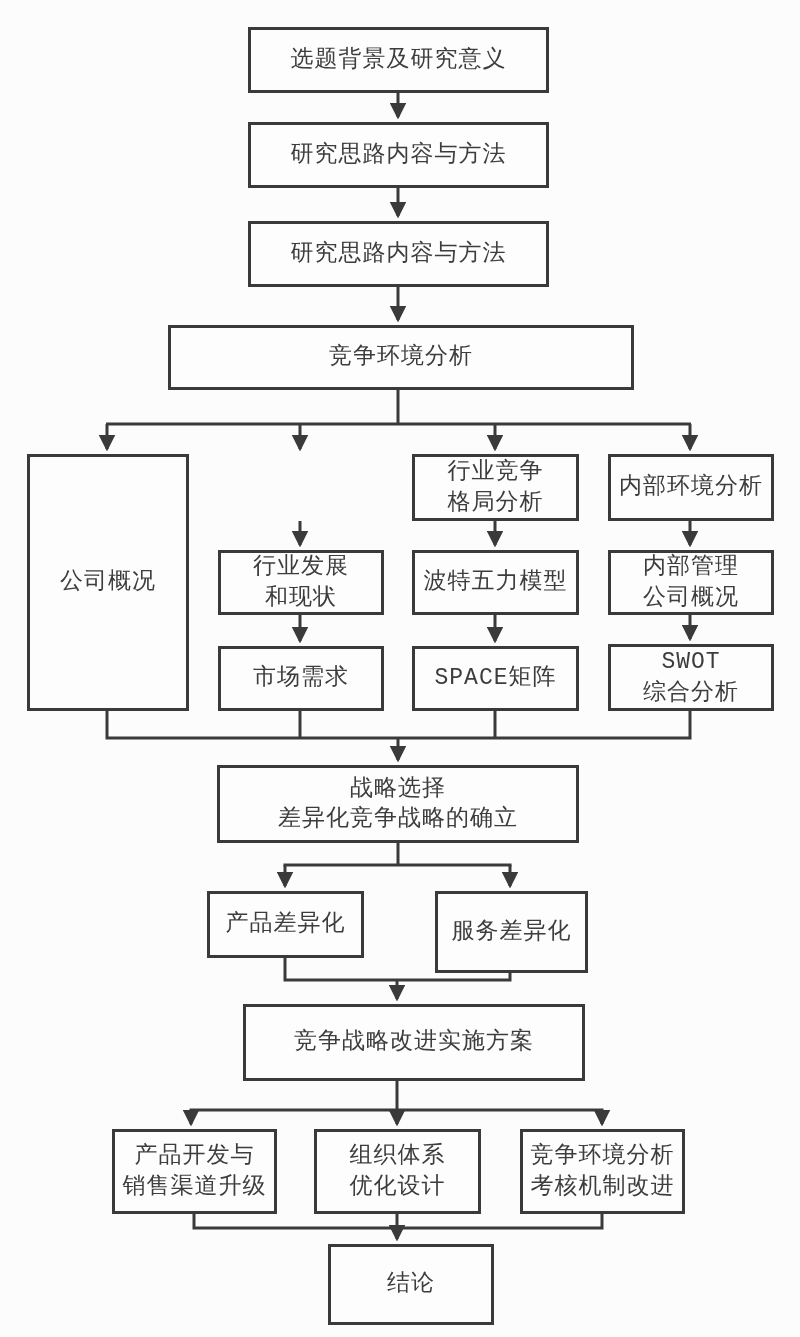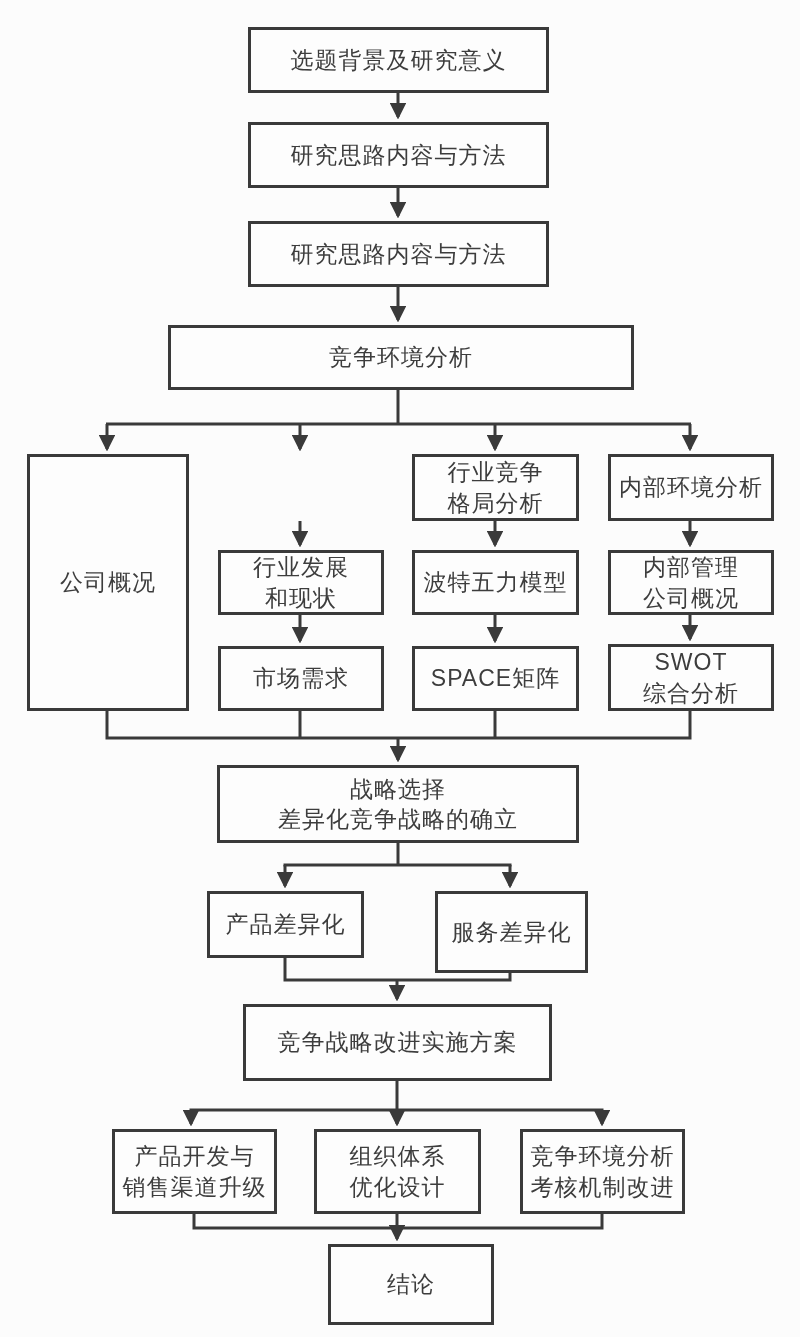--- a/index.html
+++ b/index.html
@@ -1,21 +1,21 @@
 <!DOCTYPE html>
 <html style="--page-bg: #fcfcfc; --box-bg: #fdfdfd; --box-border: #3a3a3a; --line: #3a3a3a; --text: #3d3d3d;"><head>
 <meta charset="utf-8">
 <title>Diagram</title>
 <style>
   html,body{margin:0;padding:0;}
   body{background:var(--page-bg,#fcfcfc);}
   .canvas{
     position:relative;width:800px;height:1337px;overflow:hidden;
     background:var(--page-bg,#fcfcfc);
-    font-family:Liberation Sans, sans-serif;
+    font-family:Liberation Mono, monospace;
   }
   .connector-layer{position:absolute;left:0;top:0;width:800px;height:1337px;}
   .node{
     position:absolute;box-sizing:border-box;
     border:3px solid var(--box-border,#3a3a3a);
     background:var(--box-bg,#fdfdfd);
     color:var(--text,#3d3d3d);
     display:flex;flex-direction:column;align-items:center;justify-content:center;
     text-align:center;font-size:23px;line-height:1.32;letter-spacing:1px;
   }
@@ -125,21 +125,21 @@
     <span class="ln">差异化竞争战略的确立</span>
   </div>
 
   <div class="node" style="left:207px;top:891px;width:157px;height:67px">
     <span class="ln">产品差异化</span>
   </div>
   <div class="node" style="left:435px;top:891px;width:153px;height:82px">
     <span class="ln">服务差异化</span>
   </div>
 
-  <div class="node" style="left:243px;top:1004px;width:309px;height:77px">
+  <div class="node" style="left:243px;top:1004px;width:342px;height:77px">
     <span class="ln">竞争战略改进实施方案</span>
   </div>
 
   <div class="node" style="left:112px;top:1129px;width:165px;height:85px">
     <span class="ln">产品开发与</span>
     <span class="ln">销售渠道升级</span>
   </div>
   <div class="node" style="left:314px;top:1129px;width:167px;height:85px">
     <span class="ln">组织体系</span>
     <span class="ln">优化设计</span>

